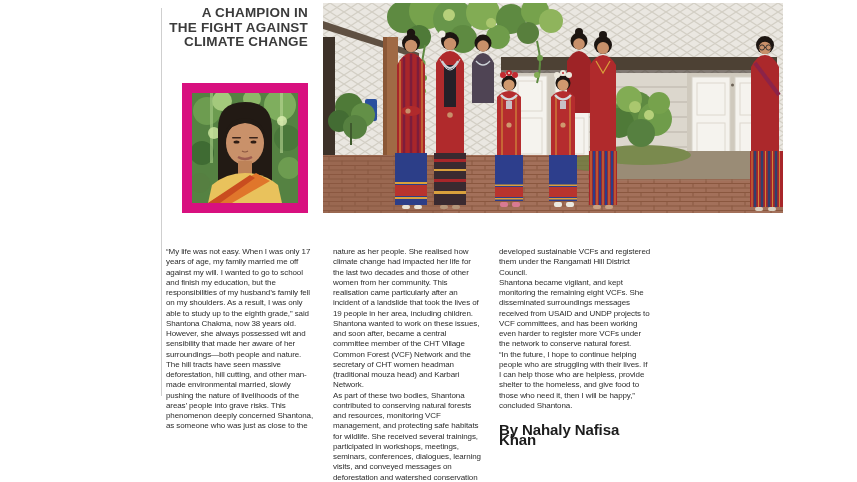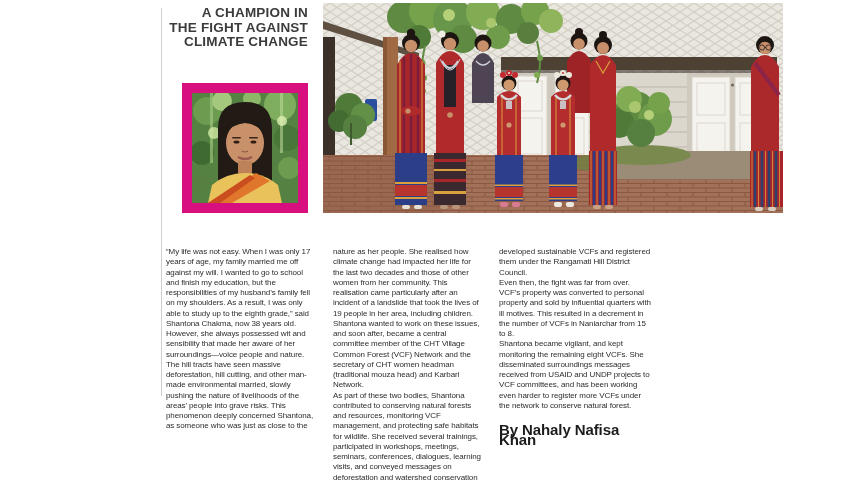--- a/index.html
+++ b/index.html
@@ -285,29 +285,29 @@
         <path d="M432,148 V204 M439,148 V204 M446,148 V204 M453,148 V204" stroke="#30406e" stroke-width="2.6"></path>
         <path d="M429,148 V204 M435.5,148 V204 M442.5,148 V204 M449.5,148 V204 M456.5,148 V204" stroke="#d9a03c" stroke-width=".8"></path>
         <rect x="432" y="204" width="8" height="4" rx="2" fill="#d8cfc0"></rect>
         <rect x="445" y="204" width="8" height="4" rx="2" fill="#d8cfc0"></rect>
       </g>
     </svg>
   </div>
 
   <div id="col1" class="col">
     <p>“My life was not easy. When I was only 17 years of age, my family married me off against my will. I wanted to go to school and finish my education, but the responsibilities of my husband’s family fell on my shoulders. As a result, I was only able to study up to the eighth grade,” said Shantona Chakma, now 38 years old.</p>
-    <p>However, she always possessed wit and sensibility that made her aware of her surroundings—voice people and nature.</p>
+    <p>However, she always possessed wit and sensibility that made her aware of her surroundings—both people and nature.</p>
     <p>The hill tracts have seen massive deforestation, hill cutting, and other man-made environmental married, slowly pushing the nature of livelihoods of the areas’ people into grave risks. This phenomenon deeply concerned Shantona, as someone who was just as close to the</p>
   </div>
 
   <div id="col2" class="col">
     <p>nature as her people. She realised how climate change had impacted her life for the last two decades and those of other women from her community. This realisation came particularly after an incident of a landslide that took the lives of 19 people in her area, including children. Shantona wanted to work on these issues, and soon after, became a central committee member of the CHT Village Common Forest (VCF) Network and the secretary of CHT women headman (traditional mouza head) and Karbari Network.</p>
     <p>As part of these two bodies, Shantona contributed to conserving natural forests and resources, monitoring VCF management, and protecting safe habitats for wildlife. She received several trainings, participated in workshops, meetings, seminars, conferences, dialogues, learning visits, and conveyed messages on deforestation and watershed conservation to her locality and beyond. To make a sustainable environmental impact, she</p>
   </div>
 
   <div id="col3" class="col">
     <p>developed sustainable VCFs and registered them under the Rangamati Hill District Council.</p>
-    <p>Even then, the fight was far from over. VCF’s property was converted to personal property and sold by influential quarters with ill motives. This resulted in a decrement in the number of VCFs in Naniarchar from 15 to 8.</p>
     <p>Shantona became vigilant, and kept monitoring the remaining eight VCFs. She disseminated surroundings messages received from USAID and UNDP projects to VCF committees, and has been working even harder to register more VCFs under the network to conserve natural forest.</p>
+    <p>“In the future, I hope to continue helping people who are struggling with their lives. If I can help those who are helpless, provide shelter to the homeless, and give food to those who need it, then I will be happy,” concluded Shantona.</p>
     <p id="byline">By Nahaly Nafisa Khan</p>
   </div>
 
 </div>
 
 </body></html>

